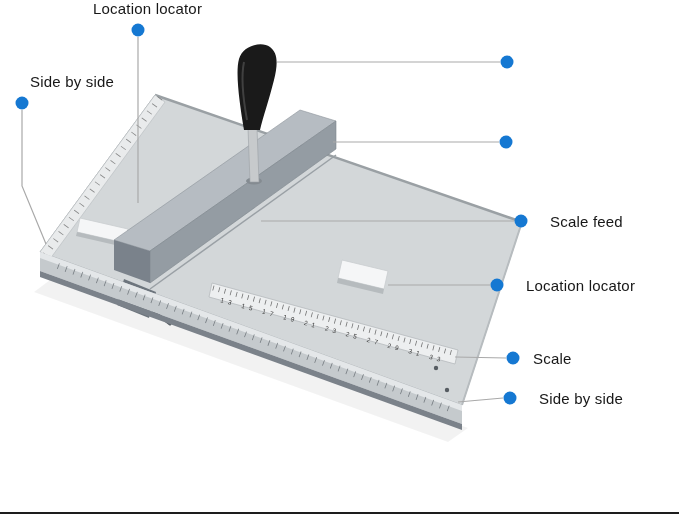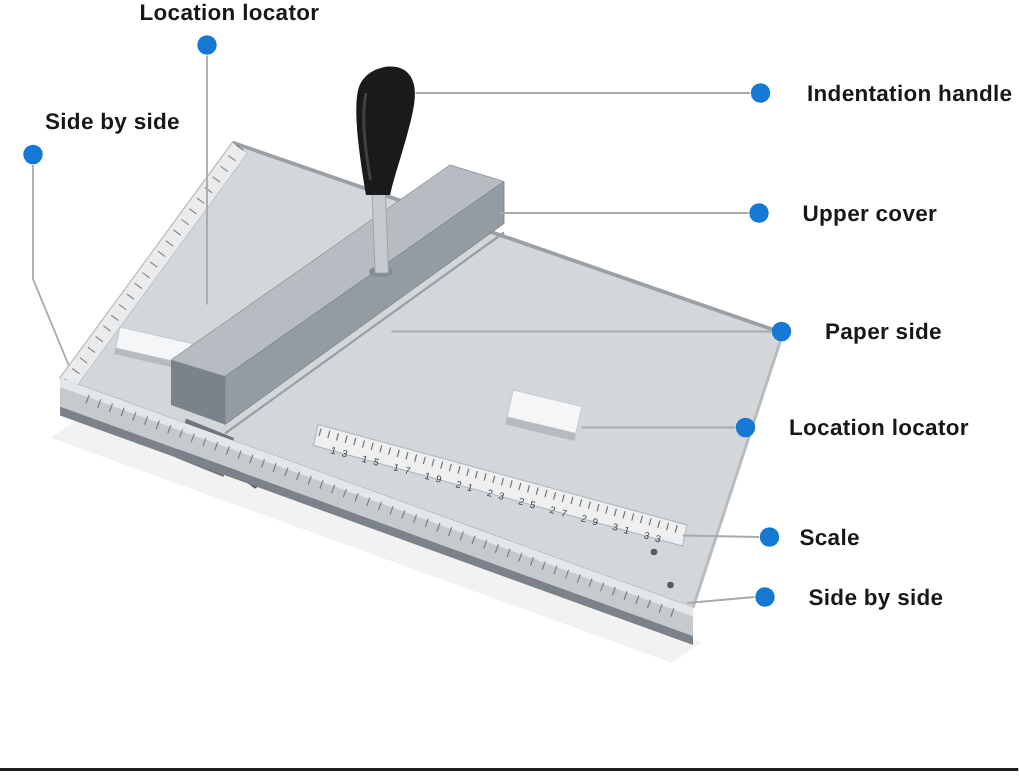--- a/index.html
+++ b/index.html
@@ -6,21 +6,20 @@
   body{width:679px;height:517px;overflow:hidden;font-family:"Liberation Sans",sans-serif;}
   .stage{position:relative;width:679px;height:517px;background:#ffffff;}
   .stage svg{position:absolute;left:0;top:0;}
   .callout-label{
     position:absolute;
     font-size:15px;
     line-height:17px;
     color:#171717;
     white-space:nowrap;
     letter-spacing:.2px;
-    font-weight:bold;
   }
   .bottom-line{
     position:absolute;left:0;top:512px;width:679px;height:2px;
     background:#1d1d1d;
   }
 </style>
 </head>
 <body>
 
 <div class="stage">
@@ -105,21 +104,19 @@
       <circle cx="506" cy="142" r="6.5"></circle>
       <circle cx="521" cy="221" r="6.5"></circle>
       <circle cx="497" cy="285" r="6.5"></circle>
       <circle cx="513" cy="358" r="6.5"></circle>
       <circle cx="510" cy="398" r="6.5"></circle>
     </g>
   </svg>
 
   <div class="callout-label" style="left:93px;  top:0px;">Location locator</div>
   <div class="callout-label" style="left:30px;  top:73px;">Side by side</div>
-  <div class="callout-label" style="left:538px; top:54px;">Indentation handle</div>
-  <div class="callout-label" style="left:535px; top:134px;">Upper cover</div>
-  <div class="callout-label" style="left:550px; top:213px;">Paper side</div>
+  <div class="callout-label" style="left:550px; top:213px;">Scale feed</div>
   <div class="callout-label" style="left:526px; top:277px;">Location locator</div>
   <div class="callout-label" style="left:533px; top:350px;">Scale</div>
   <div class="callout-label" style="left:539px; top:390px;">Side by side</div>
 
   <div class="bottom-line"></div>
 </div>
 
 </body></html>

